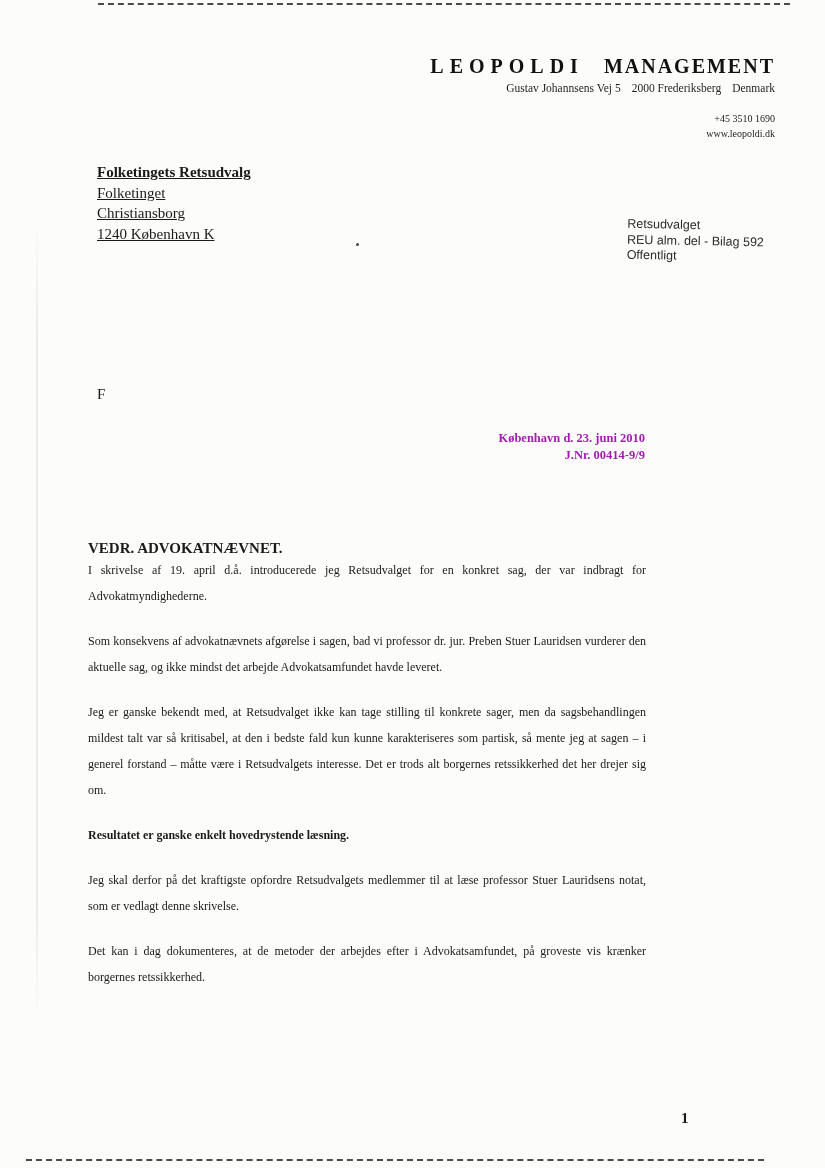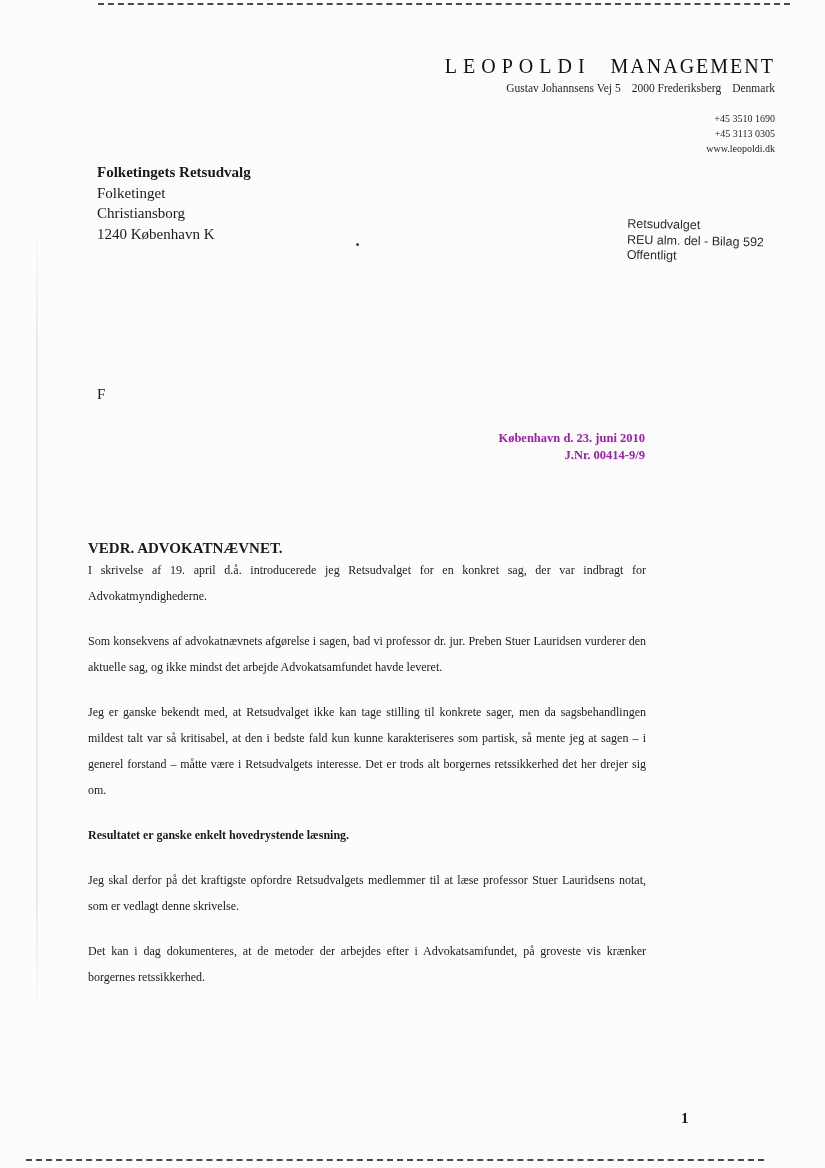--- a/index.html
+++ b/index.html
@@ -21,29 +21,29 @@
   .scan-line-top { top: 3px; left: 98px; width: 692px; }
   .scan-line-bottom { top: 1159px; left: 26px; width: 738px; }
   .scan-streak {
     position: absolute; left: 36px; top: 220px; width: 2px; height: 800px;
     background: linear-gradient(to bottom, rgba(0,0,0,0), rgba(0,0,0,0.07) 15%, rgba(0,0,0,0.07) 85%, rgba(0,0,0,0));
   }
   .scan-speck { position: absolute; left: 356px; top: 243px; width: 3px; height: 3px; background: #444; border-radius: 50%; }
 
   
   .letterhead { position: absolute; top: 55px; right: 50px; text-align: right; }
-  .company { font-size: 20px; font-weight: normal; white-space: nowrap; color: #111; }
+  .company { font-size: 20px; font-weight: bold; white-space: nowrap; color: #111; }
   .company-first { letter-spacing: 6px; margin-right: 20px; }
   .company-second { letter-spacing: 2px; }
   .addr { margin-top: 4px; font-size: 11.5px; color: #1f1f1f; white-space: nowrap; }
   .addr span + span { margin-left: 11px; }
   .contact { margin-top: 17px; font-size: 10px; line-height: 15px; color: #1c1c1c; }
 
   
-  .recipient { position: absolute; left: 97px; top: 162px; font-size: 15px; line-height: 20.5px; }
+  .recipient { position: absolute; left: 97px; top: 162px; font-size: 15px; line-height: 20.5px; text-decoration: underline; }
   .recipient-name { font-weight: bold; }
 
   
   .stamp {
     position: absolute; left: 627px; top: 218px;
     font-family: "Liberation Sans", sans-serif;
     font-size: 12.5px; line-height: 15.5px; color: #2b2b2b;
     transform: rotate(1.1deg);
   }
 
@@ -74,21 +74,20 @@
 
   <div class="letterhead">
     <div class="company">
       <span class="company-first">LEOPOLDI</span><span class="company-second">MANAGEMENT</span>
     </div>
     <div class="addr">
       <span>Gustav Johannsens Vej 5</span><span>2000 Frederiksberg</span><span>Denmark</span>
     </div>
     <div class="contact">
       <div>+45 3510 1690</div>
-      <div>+45 3113 0305</div>
       <div>www.leopoldi.dk</div>
     </div>
   </div>
 
   <div class="recipient">
     <div class="recipient-name">Folketingets Retsudvalg</div>
     <div>Folketinget</div>
     <div>Christiansborg</div>
     <div>1240 København K</div>
   </div>

